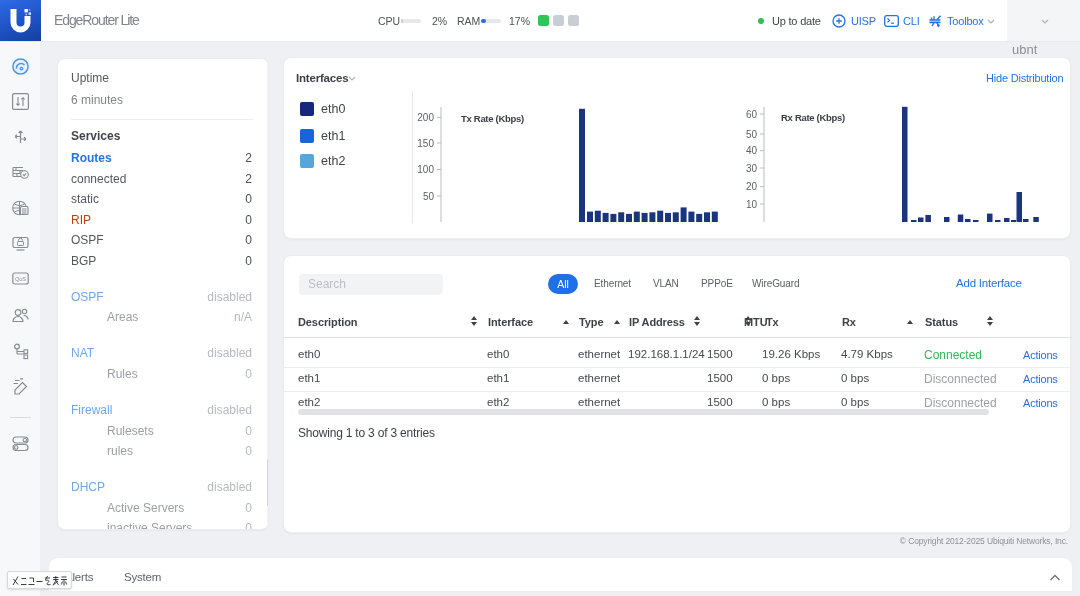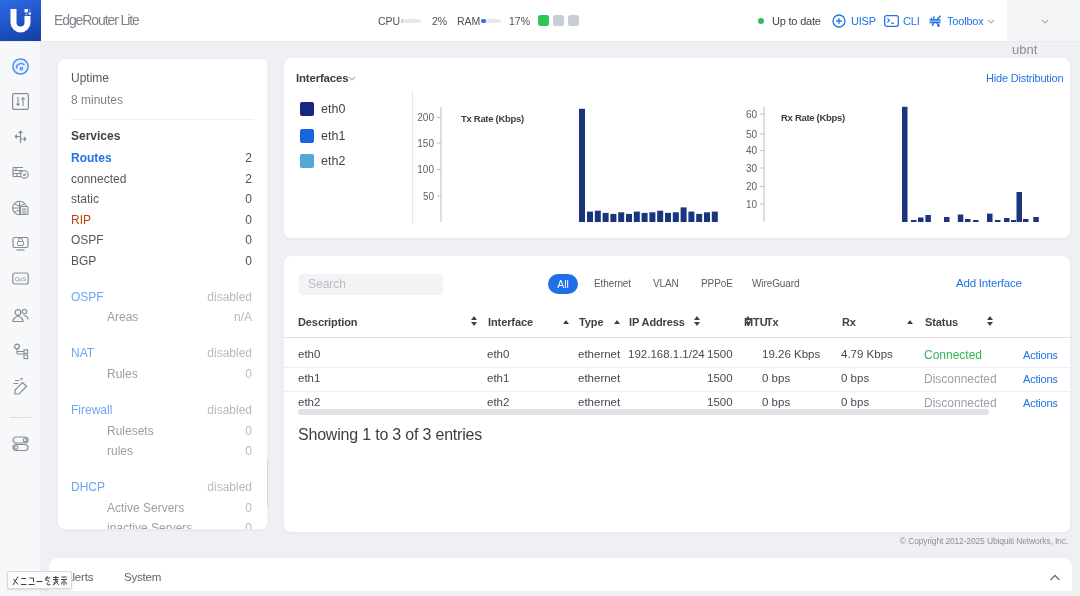--- a/index.html
+++ b/index.html
@@ -140,21 +140,21 @@
   <svg style="top:391.5px" width="19" height="19" viewBox="0 0 19 19">
       <rect x="2" y="3" width="15" height="6" rx="3" fill="none" stroke="#878c94" stroke-width="1.2"></rect>
       <circle cx="13.8" cy="6" r="1.7" fill="none" stroke="#878c94" stroke-width="1.1"></circle>
       <rect x="2" y="10.5" width="15" height="6" rx="3" fill="none" stroke="#878c94" stroke-width="1.2"></rect>
       <circle cx="5.2" cy="13.5" r="1.7" fill="none" stroke="#878c94" stroke-width="1.1"></circle>
     </svg>
 </div>
 
 <div class="card" id="leftpanel" style="left:57px; top:58px; width:212px; height:472px; overflow:hidden;">
   <div class="abs t12" style="left:13px; top:12px; color:#55585e;">Uptime</div>
-  <div class="abs t12" style="left:13px; top:34px; color:#80848b;">8 minutes</div>
+  <div class="abs t12" style="left:13px; top:34px; color:#80848b;">6 minutes</div>
   <div class="abs" style="left:13px; top:60px; width:183px; height:1px; background:#eceef0;"></div>
   <div class="abs t12" style="left:13px; top:70px; color:#41454b; font-weight:bold;">Services</div>
   <div class="abs t12 blue" style="left:13px; top:92px; font-weight:bold;">Routes</div>
     <div class="abs t12" style="right:16px; top:92px; color:#4c5056;">2</div>
   <div class="abs t12" style="left:13px; top:112.5px; color:#53575d;">connected</div>
     <div class="abs t12" style="right:16px; top:112.5px; color:#4c5056;">2</div>
   <div class="abs t12" style="left:13px; top:133px; color:#53575d;">static</div>
     <div class="abs t12" style="right:16px; top:133px; color:#4c5056;">0</div>
   <div class="abs t12" style="left:13px; top:154px; color:#c2410c;">RIP</div>
     <div class="abs t12" style="right:16px; top:154px; color:#4c5056;">0</div>
@@ -307,21 +307,21 @@
   <div class="abs" style="left:0px; top:134.5px; width:788px; height:1px; background:#eceef0;"></div>
   <div class="abs cell" style="left:14px; top:140px;">eth2</div>
   <div class="abs cell" style="left:203px; top:140px;">eth2</div>
   <div class="abs cell" style="left:294px; top:140px;">ethernet</div>
   <div class="abs cell" style="left:423px; top:140px;">1500</div>
   <div class="abs cell" style="left:478px; top:140px;">0 bps</div>
   <div class="abs cell" style="left:557px; top:140px;">0 bps</div>
   <div class="abs" style="left:640px; top:140px; font-size:12px; color:#9ba0a7;">Disconnected</div>
   <div class="abs" style="left:739px; top:141px; font-size:11px; letter-spacing:-0.2px; color:#2374e1;">Actions</div>
   <div class="abs" style="left:14px; top:153px; width:691px; height:6px; background:#e0e2e6; border-radius:3px;"></div>
-  <div class="abs" style="left:14px; top:170px; font-size:16px; letter-spacing:-0.2px; color:#3b3f45; font-weight:500;">Showing 1 to 3 of 3 entries</div>
+  <div class="abs" style="left:14px; top:170px; font-size:12px; letter-spacing:-0.2px; color:#3b3f45; font-weight:500;">Showing 1 to 3 of 3 entries</div>
 </div>
 
 <div class="abs" style="right:12px; top:536px; font-size:8.5px; letter-spacing:-0.15px; color:#8d9197;">© Copyright 2012-2025 Ubiquiti Networks, Inc.</div>
 <div class="abs" id="bottombar" style="left:48px; top:557px; width:1025px; height:35px; background:#fff; border:1px solid #eceef1; border-radius:10px 10px 0 0;">
   <div class="abs" style="left:16px; top:13px; font-size:11.5px; letter-spacing:-0.2px; color:#5f646b;">Alerts</div>
   <div class="abs" style="left:75px; top:13px; font-size:11.5px; letter-spacing:-0.2px; color:#5f646b;">System</div>
   <svg class="abs" style="left:1000px; top:16px;" width="12" height="8" viewBox="0 0 12 8">
       <path d="M1.5 6 L6 1.5 L10.5 6" fill="none" stroke="#6b7077" stroke-width="1.3"></path>
     </svg>
 </div>

